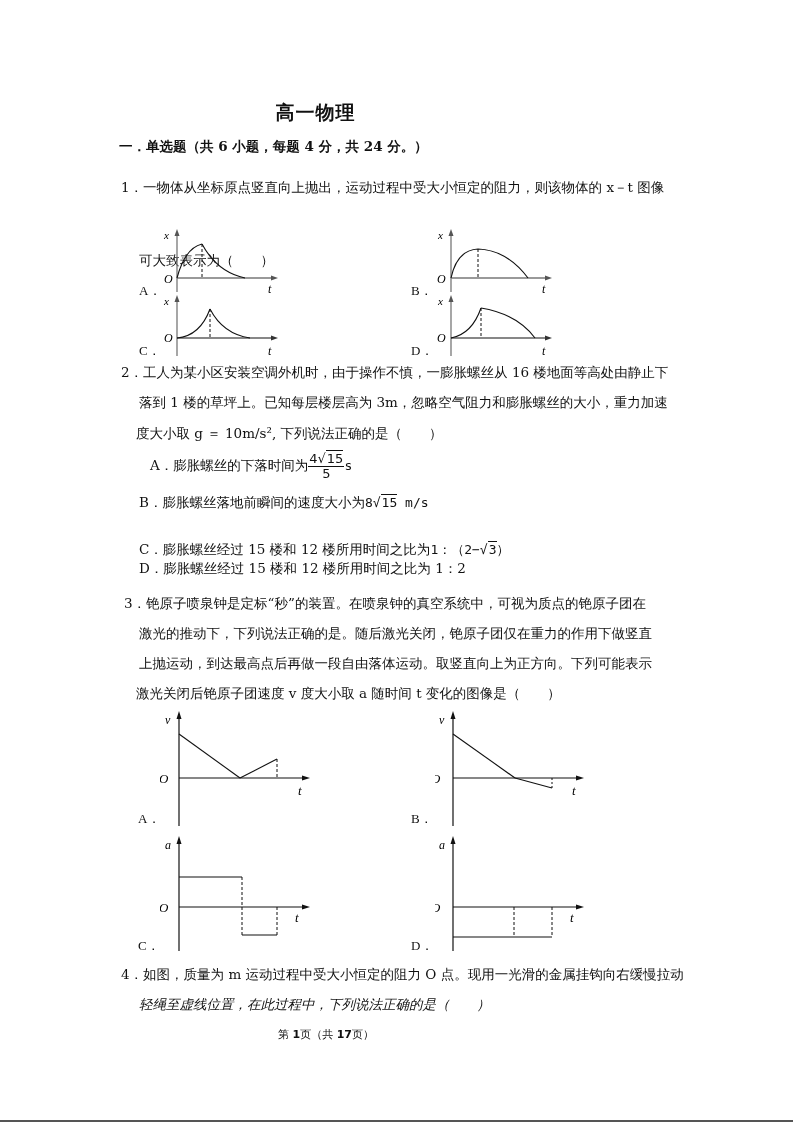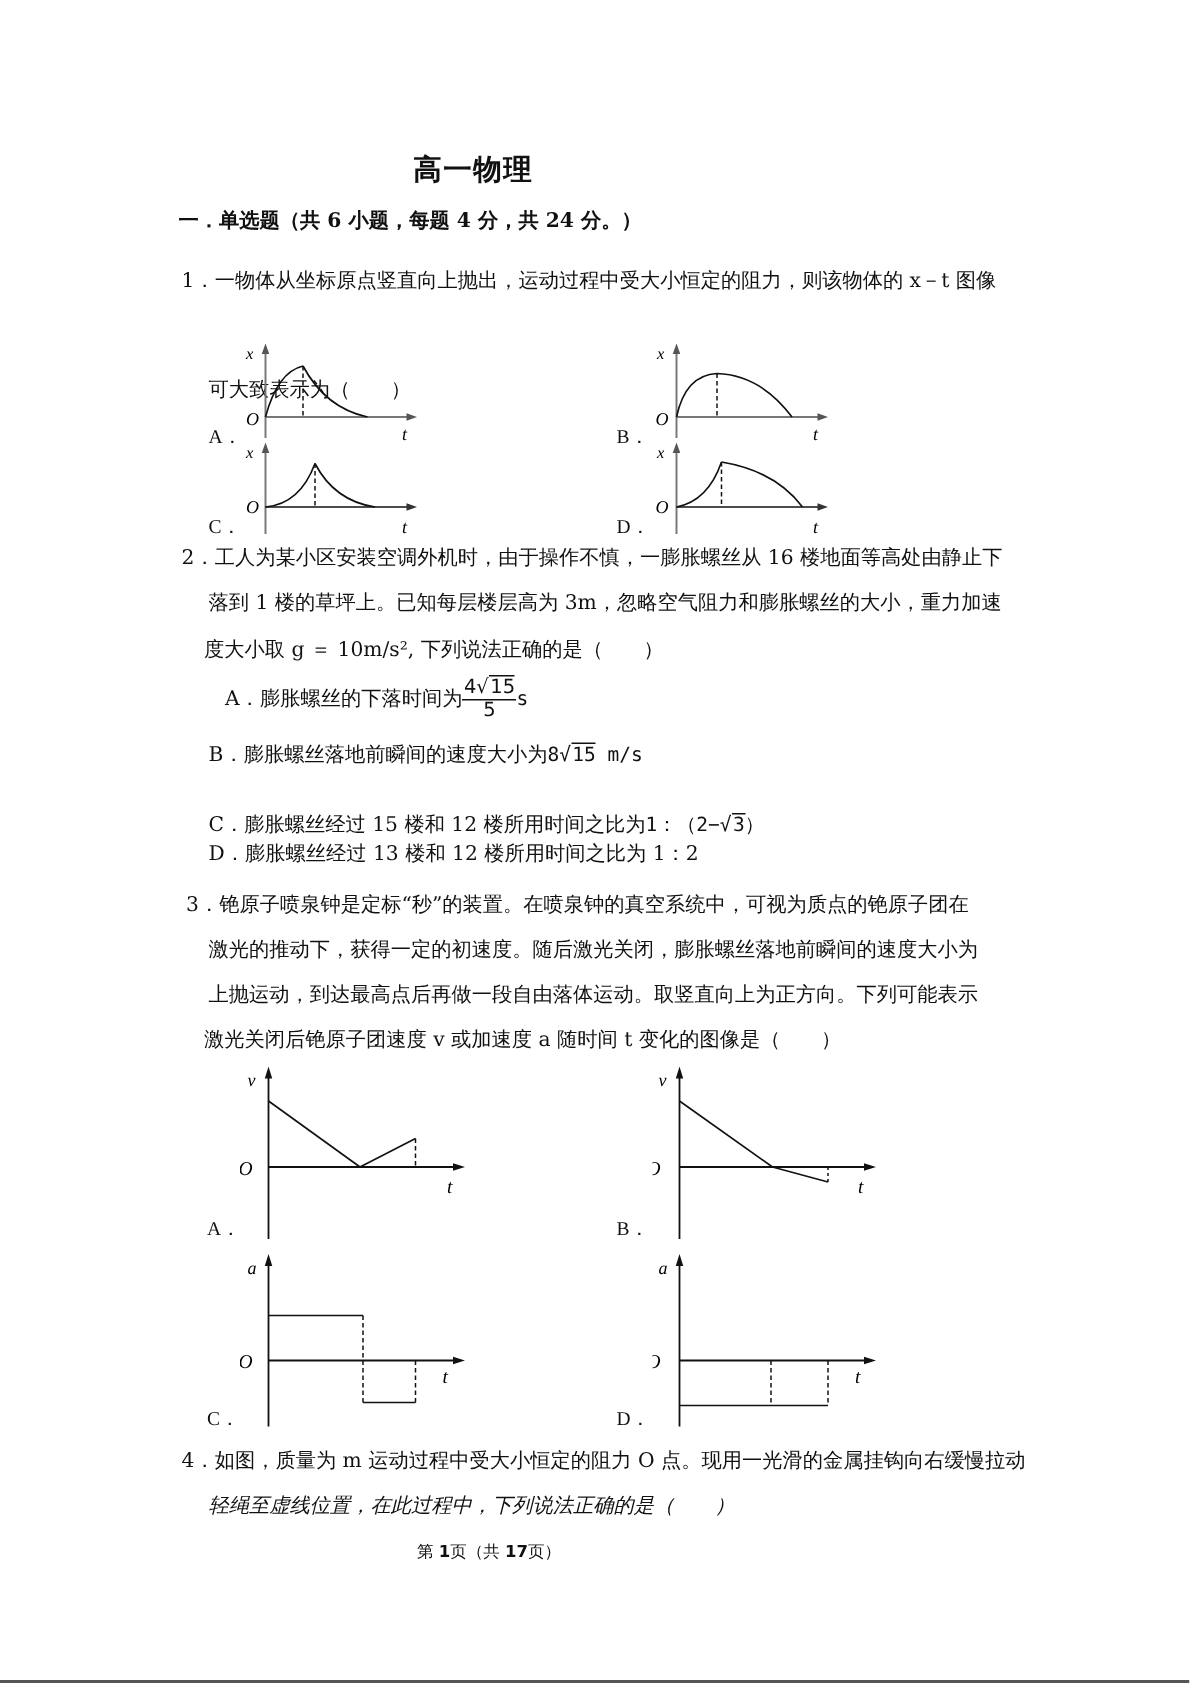--- a/index.html
+++ b/index.html
@@ -99,31 +99,31 @@
   <div class="abs opt" style="left:150px; top:452px;">
     <span>A．</span><span>膨胀螺丝的下落时间为</span><span class="frac"><span class="num"><span>4</span>√<span class="sqrt">15</span></span><span class="den">5</span></span><span class="mono">s</span>
   </div>
   <div class="abs opt" style="left:139px; top:494px;">
     <span>B．</span><span>膨胀螺丝落地前瞬间的速度大小为</span><span class="mono"><span>8</span>√<span class="sqrt">15</span> <span>m/s</span></span>
   </div>
   <div class="abs opt" style="left:139px; top:541px;">
     <span>C．</span><span>膨胀螺丝经过 15 楼和 12 楼所用时间之比为</span><span class="mono">1：</span><span class="mono"><span>（2−</span>√<span class="sqrt">3</span><span>）</span></span>
   </div>
   <div class="abs opt" style="left:139px; top:560px;">
-    <span>D．</span><span>膨胀螺丝经过 13 楼和 12 楼所用时间之比为 1：2</span>
+    <span>D．</span><span>膨胀螺丝经过 15 楼和 12 楼所用时间之比为 1：2</span>
   </div>
 </div>
 
 <div>
   <div class="abs q" style="left:124px; top:593px;">
     <span>3．</span><span>铯原子喷泉钟是定标“秒”的装置。在喷泉钟的真空系统中，可视为质点的铯原子团在</span>
   </div>
-  <div class="abs q" style="left:139px; top:623px;">激光的推动下，获得一定的初速度。随后激光关闭，膨胀螺丝落地前瞬间的速度大小为</div>
+  <div class="abs q" style="left:139px; top:623px;">激光的推动下，下列说法正确的是。随后激光关闭，铯原子团仅在重力的作用下做竖直</div>
   <div class="abs q" style="left:139px; top:653px;">上抛运动，到达最高点后再做一段自由落体运动。取竖直向上为正方向。下列可能表示</div>
-  <div class="abs q" style="left:136px; top:683px;">激光关闭后铯原子团速度 v 或加速度 a 随时间 t 变化的图像是（　　）</div>
+  <div class="abs q" style="left:136px; top:683px;">激光关闭后铯原子团速度 v 度大小取 a 随时间 t 变化的图像是（　　）</div>
 
   <div class="abs lbl" style="left:138px; top:810px;">A．</div>
   <svg class="abs" style="left:160px; top:708px;" width="160" height="120">
     <line x1="19" y1="118" x2="19" y2="6" stroke="#111" stroke-width="1.2"></line>
     <polygon points="19,3 16.5,11 21.5,11" fill="#111"></polygon>
     <line x1="19" y1="70" x2="147" y2="70" stroke="#111" stroke-width="1.2"></line>
     <polygon points="150,70 142,67.5 142,72.5" fill="#111"></polygon>
     <text x="5" y="16" font-size="12">v</text>
     <text x="-1" y="75" font-size="13">O</text>
     <text x="138" y="87" font-size="13">t</text>

